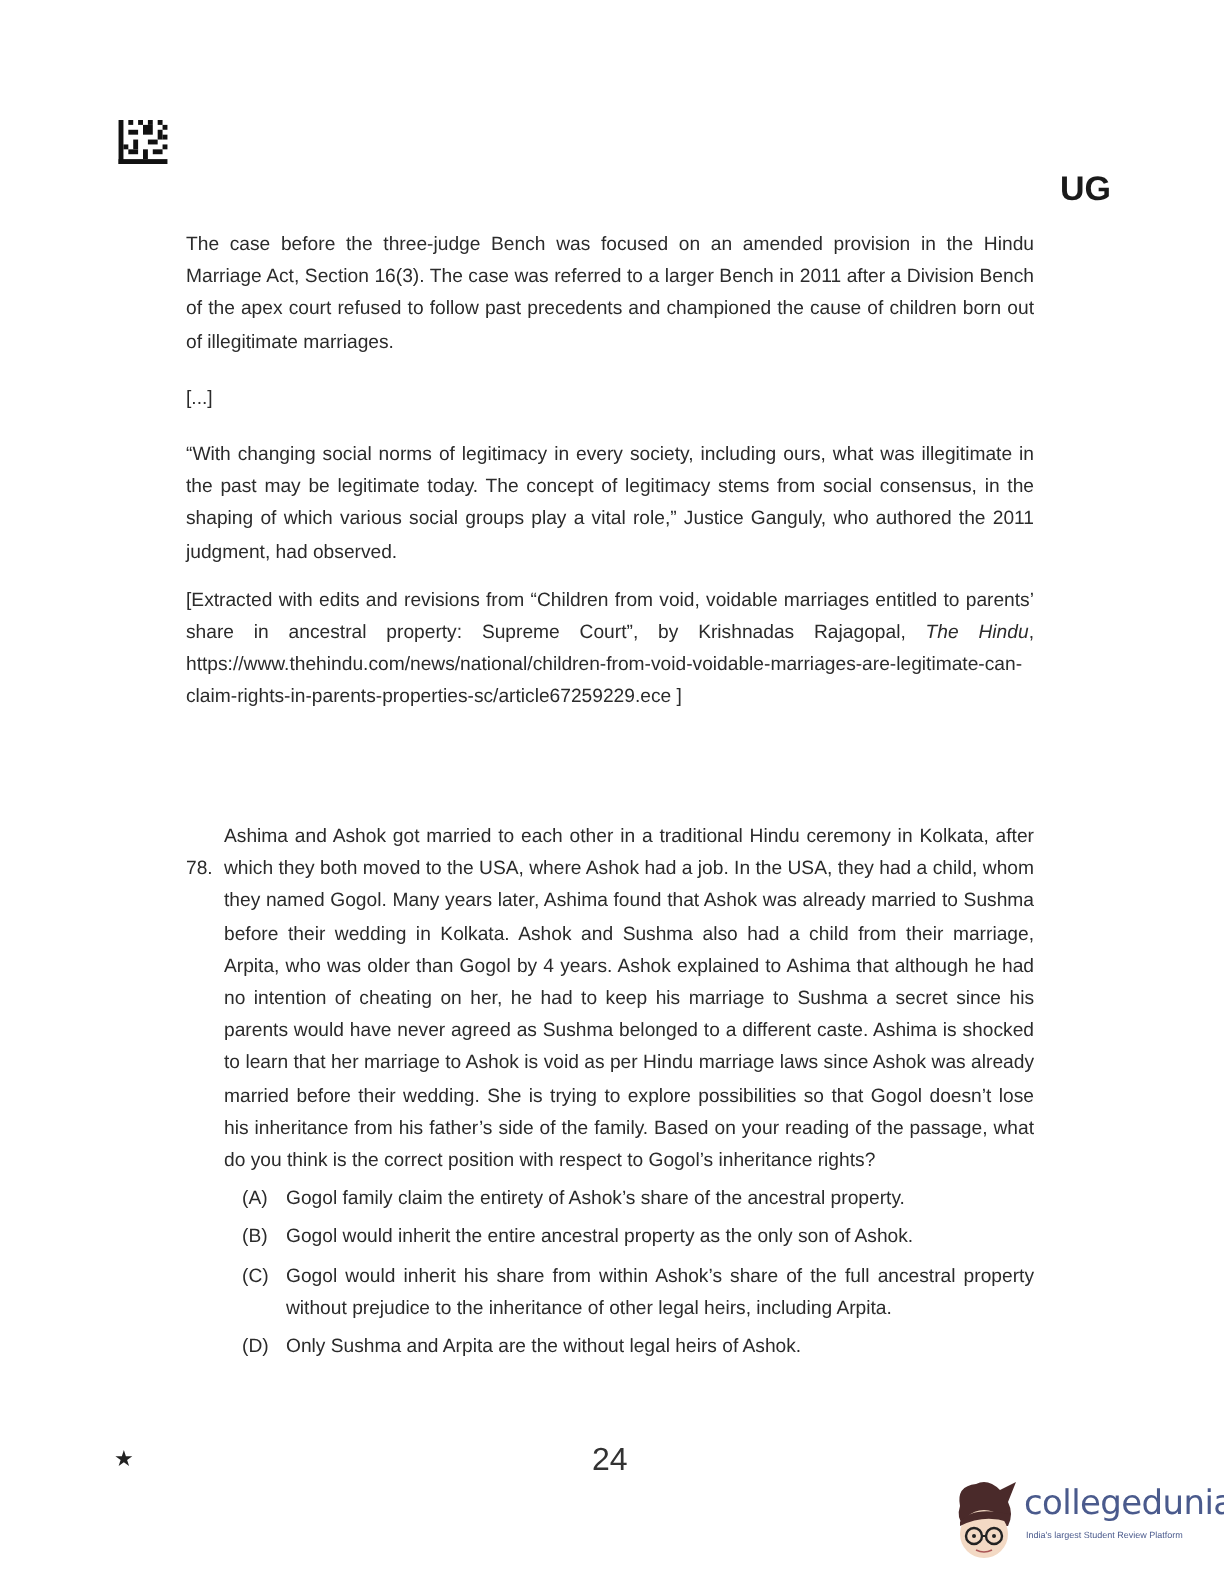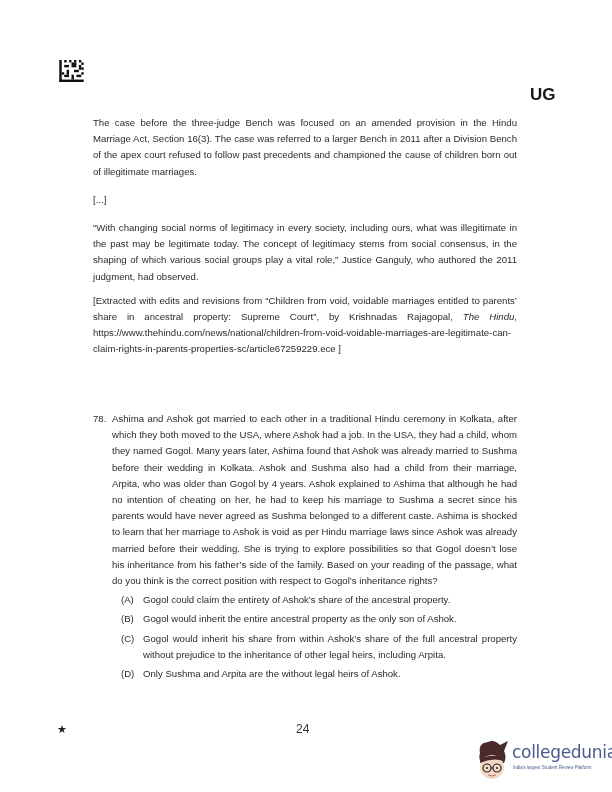--- a/index.html
+++ b/index.html
@@ -4,28 +4,28 @@
   <style>
     html, body { margin: 0; padding: 0; background: #ffffff; }
     body { width: 612px; height: 792px; position: relative; overflow: hidden;
       font-family: "Liberation Sans", sans-serif; color: #2b2b2b; }
     .barcode { position: absolute; left: 59px; top: 60px; width: 25px; height: 22px; }
     .header-code { position: absolute; left: 530px; top: 65px; font-weight: bold; font-size: 17px; color: #1a1a1a; margin-top: 20px; }
     .content { position: absolute; left: 93px; top: 97px; width: 424px; font-size: 9.6px; line-height: 16.2px; margin-top: 18px; }
     .content p { margin: 0 0 8px 0; text-align: justify; }
     .content p.gap { margin-bottom: 12px; }
     .question { position: absolute; left: 93px; top: 411px; width: 424px; font-size: 9.6px; line-height: 16.2px; }
-    .q-num { position: absolute; left: 0; top: 0; width: 24px; }
+    .q-num { position: absolute; left: 0; top: 16px; width: 24px; }
     .q-text { margin-left: 19px; text-align: justify; }
     .options { margin-left: 28px; margin-top: 3px; }
     .option { display: flex; margin-bottom: 3px; }
     .opt-label { width: 22px; flex-shrink: 0; }
     .opt-text { flex: 1; text-align: justify; }
     .star { position: absolute; left: 57px; top: 723px; font-size: 11px; color: #222; }
-    .page-num { position: absolute; left: 296px; top: 722px; font-size: 12px; color: #333; }
+    .page-num { position: absolute; left: 296px; top: 722px; font-size: 16px; color: #333; }
     .logo { position: absolute; left: 474px; top: 739px; width: 135px; height: 48px; }
     .logo-word { position: absolute; left: 38px; top: 3px; font-size: 17px; color: #4a5a8c; font-family: "DejaVu Sans", sans-serif; letter-spacing: -0.3px; }
     .logo-tag { position: absolute; left: 39px; top: 26px; font-size: 4.5px; color: #4a5a8c; white-space: nowrap; }
     i { }
   </style>
 </head>
 <body>
 
 <svg class="barcode" viewBox="0 0 10 9">
   <g fill="#111">
@@ -58,21 +58,21 @@
   <p> “With changing social norms of legitimacy in every society, including ours, what was illegitimate in the past may be legitimate today. The concept of legitimacy stems from social consensus, in the shaping of which various social groups play a vital role,” Justice Ganguly, who authored the 2011 judgment, had observed.</p>
   <p><span>[Extracted with edits and revisions from “Children from void, voidable marriages entitled to parents’ share in ancestral property: Supreme Court”, by Krishnadas Rajagopal, </span><i>The Hindu</i><span>, https://www.thehindu.com/news/national/children-from-void-voidable-marriages-are-legitimate-can-claim-rights-in-parents-properties-sc/article67259229.ece ]</span></p>
 </div>
 
 <div class="question">
   <span class="q-num">78.</span>
   <div class="q-text">Ashima and Ashok got married to each other in a traditional Hindu ceremony in Kolkata, after which they both moved to the USA, where Ashok had a job. In the USA, they had a child, whom they named Gogol. Many years later, Ashima found that Ashok was already married to Sushma before their wedding in Kolkata. Ashok and Sushma also had a child from their marriage, Arpita, who was older than Gogol by 4 years. Ashok explained to Ashima that although he had no intention of cheating on her, he had to keep his marriage to Sushma a secret since his parents would have never agreed as Sushma belonged to a different caste. Ashima is shocked to learn that her marriage to Ashok is void as per Hindu marriage laws since Ashok was already married before their wedding. She is trying to explore possibilities so that Gogol doesn’t lose his inheritance from his father’s side of the family. Based on your reading of the passage, what do you think is the correct position with respect to Gogol’s inheritance rights?</div>
   <div class="options">
     <div class="option">
       <span class="opt-label">(A)</span>
-      <span class="opt-text">Gogol could claim the entirety of Ashok’s share of the ancestral property.</span>
+      <span class="opt-text">Gogol family claim the entirety of Ashok’s share of the ancestral property.</span>
     </div>
     <div class="option">
       <span class="opt-label">(B)</span>
       <span class="opt-text">Gogol would inherit the entire ancestral property as the only son of Ashok.</span>
     </div>
     <div class="option">
       <span class="opt-label">(C)</span>
       <span class="opt-text">Gogol would inherit his share from within Ashok’s share of the full ancestral property without prejudice to the inheritance of other legal heirs, including Arpita.</span>
     </div>
     <div class="option">

